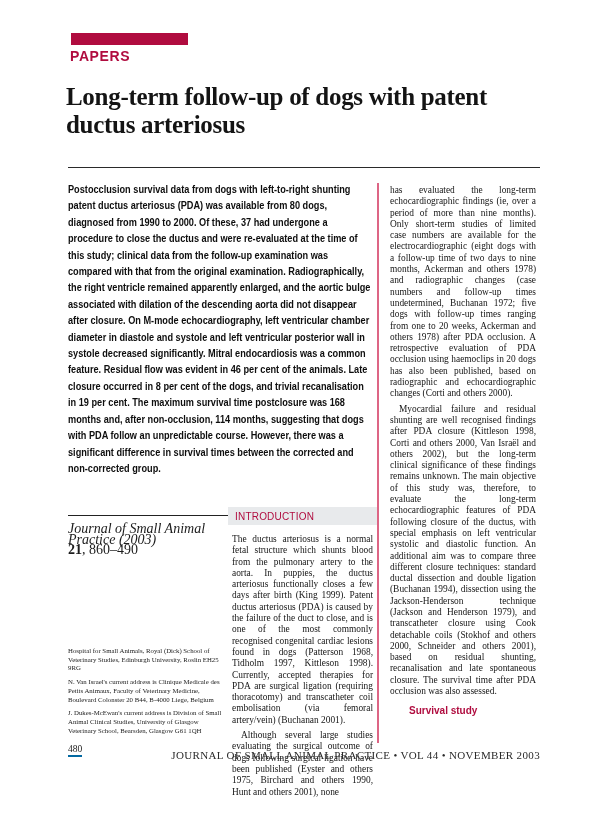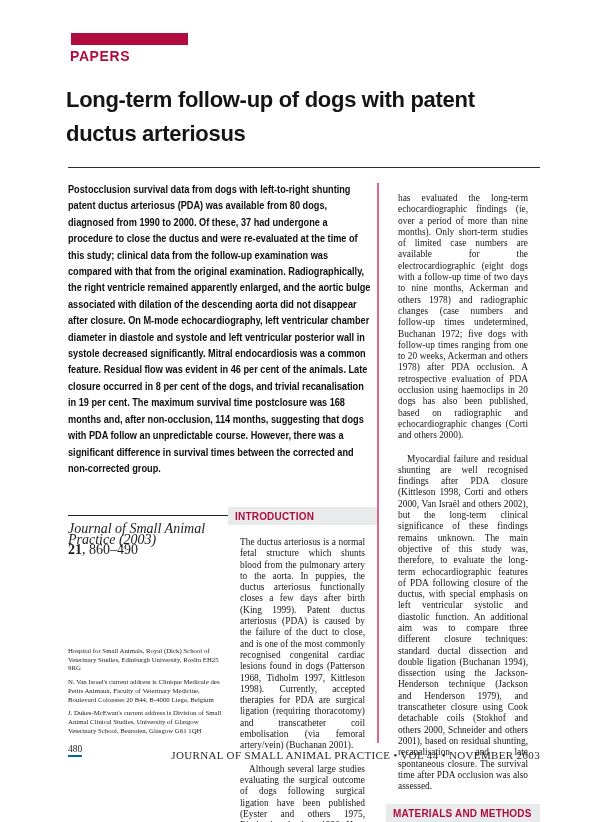--- a/index.html
+++ b/index.html
@@ -20,23 +20,23 @@
   .kicker{
     position:absolute;left:70px;top:48px;
     font-family:"Liberation Sans",sans-serif;
     font-weight:bold;font-size:14px;
     letter-spacing:.6px;
     color:#b00c3f;
   }
   .title{
     position:absolute;left:66px;top:83px;
     width:448px;
-    font-family:Liberation Sans, sans-serif;
+    font-family:Liberation Serif, serif;
     font-weight:bold;
-    font-size:22px;line-height:34px;
+    font-size:25px;line-height:28px;
     letter-spacing:-.3px;
     color:#141414;
   }
   .top-rule{
     position:absolute;left:68px;top:167px;
     width:472px;height:1px;
     background:#2a2a2a;
   }
   .abstract{
     position:absolute;left:68px;top:181px;
@@ -51,25 +51,25 @@
     position:absolute;left:377px;top:183px;
     width:2px;height:560px;
     background:#dd6585;
   }
   .col-right{
     position:absolute;left:386px;top:181px;
     width:154px;
     font-size:9.4px;line-height:11.3px;
     text-align:justify;
   }
-  .col-right p, .col-mid p{margin:12px;}
+  .col-right p, .col-mid p{margin:4px;}
   .para-indent{text-indent:9px;}
   .section-box{
     font-family:"Liberation Sans",sans-serif;
-    font-weight:bold;font-size:10px;
+    font-weight:normal;font-size:10px;
     letter-spacing:.2px;
     color:#b00c3f;
     background:#e8eaec;
     padding:4px 7px 3px 7px;
   }
   .col-right .section-box{margin-top:10px;}
   .subhead{
     margin-top:8px;margin-bottom:1px;
     font-family:"Liberation Sans",sans-serif;
     font-weight:bold;font-size:10px;
@@ -143,21 +143,20 @@
 
   <div class="top-rule"></div>
 
   <div class="abstract">Postocclusion survival data from dogs with left-to-right shunting patent ductus arteriosus (PDA) was available from 80 dogs, diagnosed from 1990 to 2000. Of these, 37 had undergone a procedure to close the ductus and were re-evaluated at the time of this study; clinical data from the follow-up examination was compared with that from the original examination. Radiographically, the right ventricle remained apparently enlarged, and the aortic bulge associated with dilation of the descending aorta did not disappear after closure. On M-mode echocardiography, left ventricular chamber diameter in diastole and systole and left ventricular posterior wall in systole decreased significantly. Mitral endocardiosis was a common feature. Residual flow was evident in 46 per cent of the animals. Late closure occurred in 8 per cent of the dogs, and trivial recanalisation in 19 per cent. The maximum survival time postclosure was 168 months and, after non-occlusion, 114 months, suggesting that dogs with PDA follow an unpredictable course. However, there was a significant difference in survival times between the corrected and non-corrected group.</div>
 
   <div class="v-divider"></div>
 
   <div class="col-right">
     <p>has evaluated the long-term echocardiographic findings (ie, over a period of more than nine months). Only short-term studies of limited case numbers are available for the electrocardiographic (eight dogs with a follow-up time of two days to nine months, Ackerman and others 1978) and radiographic changes (case numbers and follow-up times undetermined, Buchanan 1972; five dogs with follow-up times ranging from one to 20 weeks, Ackerman and others 1978) after PDA occlusion. A retrospective evaluation of PDA occlusion using haemoclips in 20 dogs has also been published, based on radiographic and echocardiographic changes (Corti and others 2000).</p>
     <p class="para-indent">Myocardial failure and residual shunting are well recognised findings after PDA closure (Kittleson 1998, Corti and others 2000, Van Israël and others 2002), but the long-term clinical significance of these findings remains unknown. The main objective of this study was, therefore, to evaluate the long-term echocardiographic features of PDA following closure of the ductus, with special emphasis on left ventricular systolic and diastolic function. An additional aim was to compare three different closure techniques: standard ductal dissection and double ligation (Buchanan 1994), dissection using the Jackson-Henderson technique (Jackson and Henderson 1979), and transcatheter closure using Cook detachable coils (Stokhof and others 2000, Schneider and others 2001), based on residual shunting, recanalisation and late spontaneous closure. The survival time after PDA occlusion was also assessed.</p>
-    <div class="section-box">MATERIALS AND METHODS</div>
     <div class="subhead">Survival study</div>
   </div>
 
   <div class="author-block">
     <hr class="author-rule">
     <div class="journal-ref">
       <span class="jname">Journal of Small Animal Practice (2003)</span><br>
       <span class="jvol">21</span><span>, 860–490</span>
     </div>
   </div>

